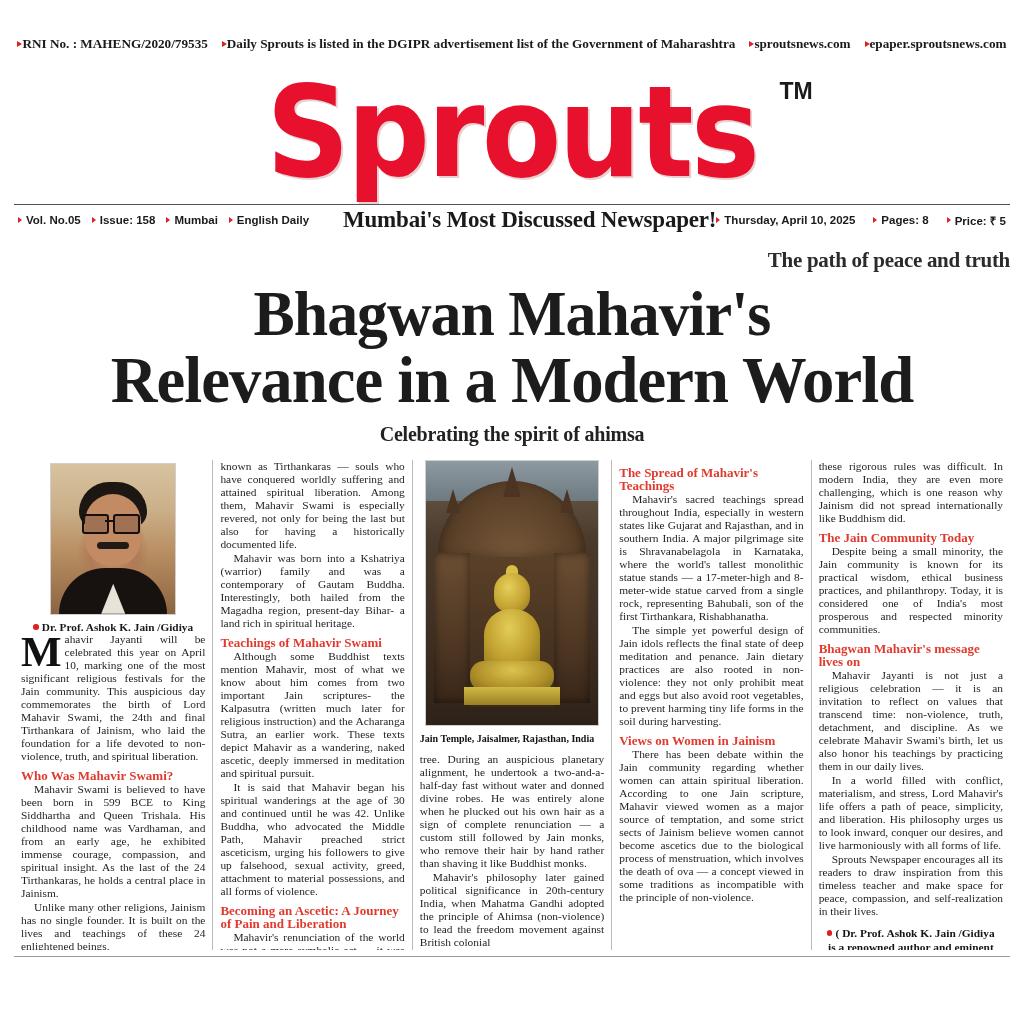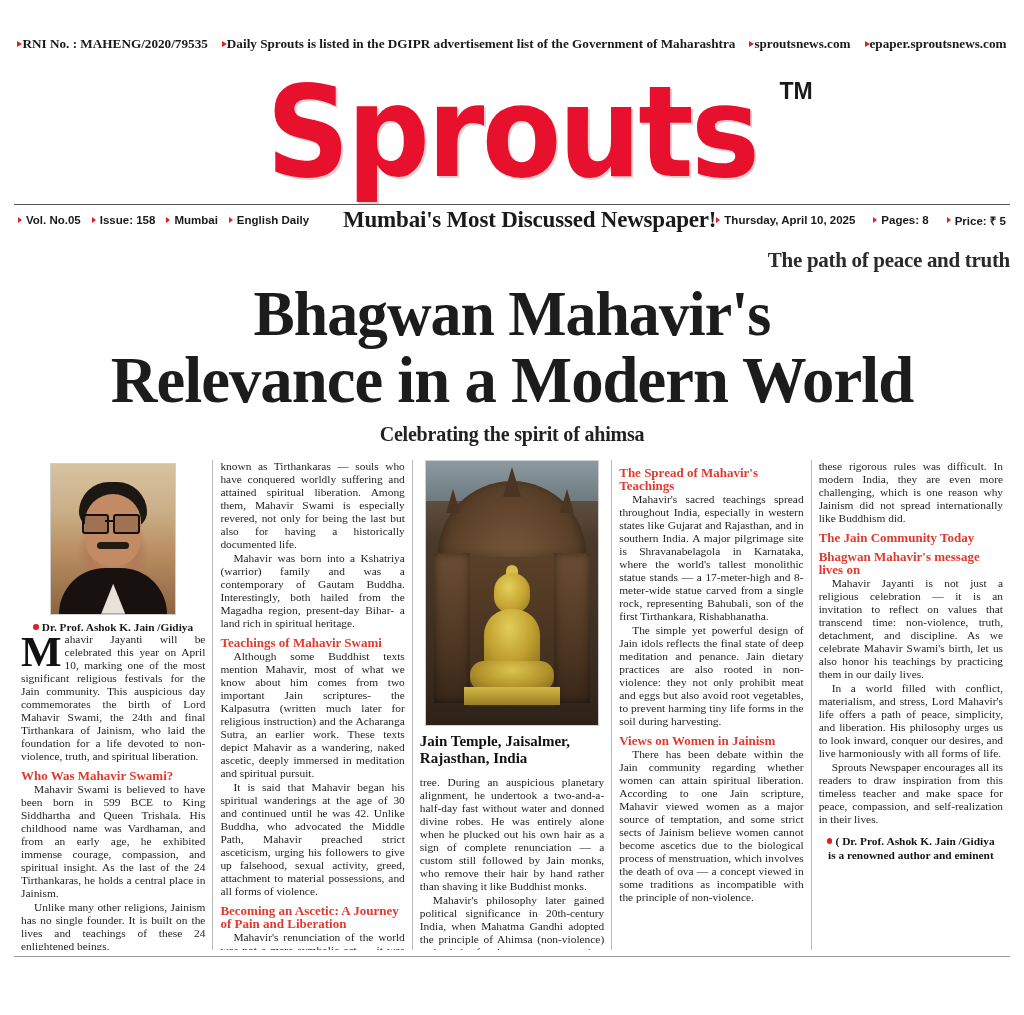--- a/index.html
+++ b/index.html
@@ -283,21 +283,21 @@
     position: absolute; left: 44px; top: 200px; width: 84px; height: 30px;
     border-radius: 14px;
     background: radial-gradient(ellipse at 50% 30%, #dcc44f 0%, #b0912a 60%, #7c661a 100%);
   }
   .tp-base {
     position: absolute; left: 38px; top: 226px; width: 96px; height: 18px;
     background: linear-gradient(180deg,#d2b845,#9a7f24);
   }
   .temple-caption {
     font-family: "Liberation Serif", serif;
-    font-size: 15px;
+    font-size: 10px;
     font-weight: bold;
     text-align: left;
     margin-top: 7px;
     color: #111;
   }
   .gap-after-caption { height: 9px; }
 
   .byline-box {
     margin-top: 8px;
     text-align: center;
@@ -446,20 +446,21 @@
       <p class="body">Mahavir's sacred teachings spread throughout India, especially in western states like Gujarat and Rajasthan, and in southern India. A major pilgrimage site is Shravanabelagola in Karnataka, where the world's tallest monolithic statue stands — a 17-meter-high and 8-meter-wide statue carved from a single rock, representing Bahubali, son of the first Tirthankara, Rishabhanatha.</p>
       <p class="body">The simple yet powerful design of Jain idols reflects the final state of deep meditation and penance. Jain dietary practices are also rooted in non-violence: they not only prohibit meat and eggs but also avoid root vegetables, to prevent harming tiny life forms in the soil during harvesting.</p>
       <h3 class="subhd">Views on Women in Jainism</h3>
       <p class="body">There has been debate within the Jain community regarding whether women can attain spiritual liberation. According to one Jain scripture, Mahavir viewed women as a major source of temptation, and some strict sects of Jainism believe women cannot become ascetics due to the biological process of menstruation, which involves the death of ova — a concept viewed in some traditions as incompatible with the principle of non-violence.</p>
 
     </div>
 
     <div class="col">
       <p class="body noindent">these rigorous rules was difficult. In modern India, they are even more challenging, which is one reason why Jainism did not spread internationally like Buddhism did.</p>
       <h3 class="subhd">The Jain Community Today</h3>
+      <p class="body">Despite being a small minority, the Jain community is known for its practical wisdom, ethical business practices, and philanthropy. Today, it is considered one of India's most prosperous and respected minority communities.</p>
       <h3 class="subhd">Bhagwan Mahavir's message lives on</h3>
       <p class="body">Mahavir Jayanti is not just a religious celebration — it is an invitation to reflect on values that transcend time: non-violence, truth, detachment, and discipline. As we celebrate Mahavir Swami's birth, let us also honor his teachings by practicing them in our daily lives.</p>
       <p class="body">In a world filled with conflict, materialism, and stress, Lord Mahavir's life offers a path of peace, simplicity, and liberation. His philosophy urges us to look inward, conquer our desires, and live harmoniously with all forms of life.</p>
       <p class="body">Sprouts Newspaper encourages all its readers to draw inspiration from this timeless teacher and make space for peace, compassion, and self-realization in their lives.</p>
       <div class="byline-box">
         <div><span class="red-dot"></span><span>( Dr. Prof. Ashok K. Jain /Gidiya</span></div>
         <div>is a renowned author and eminent</div>
 
       </div>
     </div>

